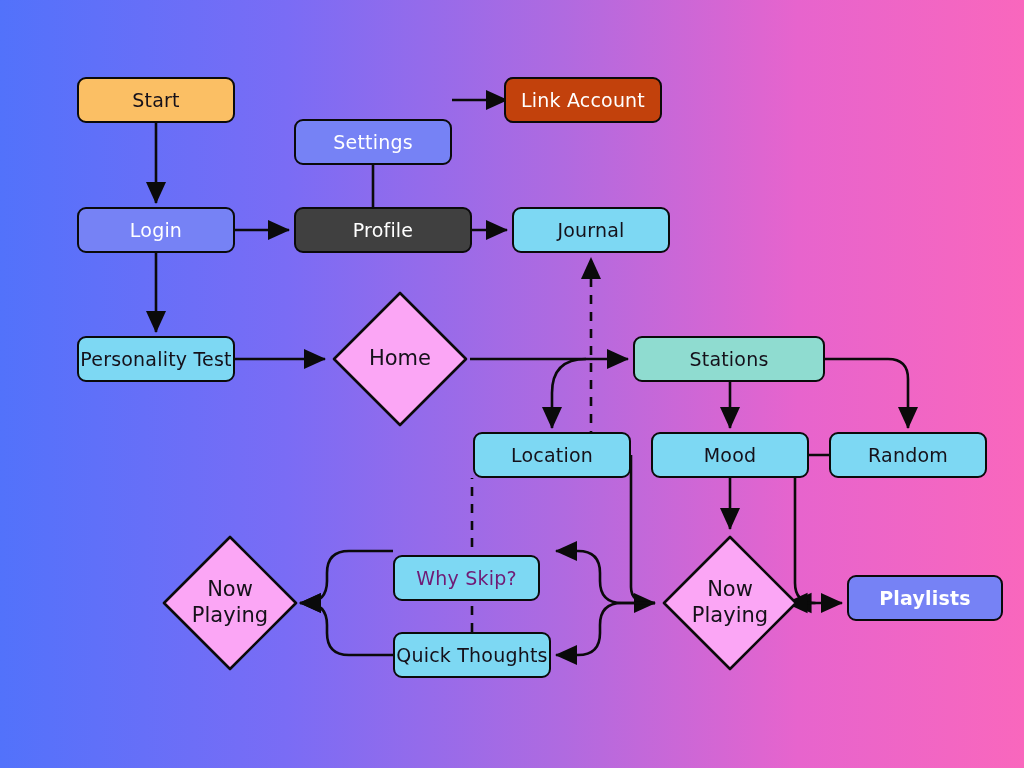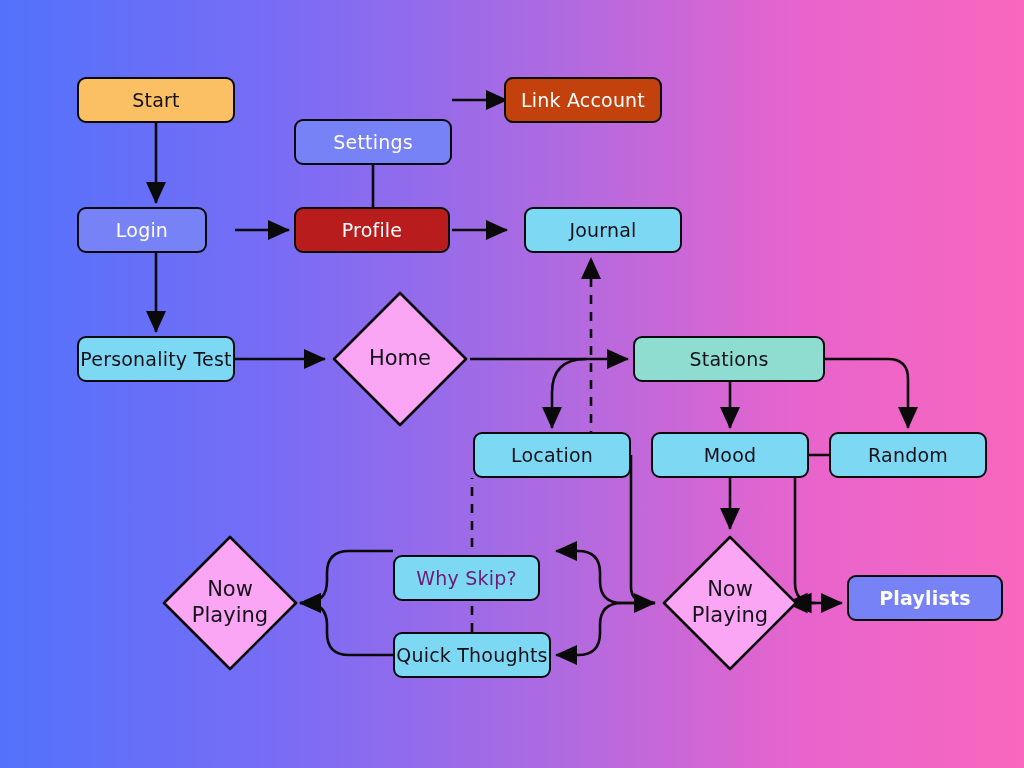--- a/index.html
+++ b/index.html
@@ -166,29 +166,29 @@
   </div>
 
   <div class="node" style="left:294px; top:77px; width:158px; height:46px; background:#7682f5; color:#ffffff;margin-top:42px;">
     <span>Settings</span>
   </div>
 
   <div class="node" style="left:504px; top:77px; width:158px; height:46px; background:#c2410c; color:#ffffff;">
     <span>Link Account</span>
   </div>
 
-  <div class="node" style="left:77px; top:207px; width:130px; height:46px; background:#7682f5; color:#ffffff;">
+  <div class="node" style="left:77px; top:207px; width:158px; height:46px; background:#7682f5; color:#ffffff;">
     <span>Login</span>
   </div>
 
-  <div class="node" style="left:294px; top:207px; width:156px; height:46px; background:#b91c1c; color:#ffffff;">
+  <div class="node" style="left:294px; top:207px; width:178px; height:46px; background:#404040; color:#ffffff;">
     <span>Profile</span>
   </div>
 
-  <div class="node" style="left:524px; top:207px; width:158px; height:46px; background:#7dd8f3; color:#15111a;">
+  <div class="node" style="left:512px; top:207px; width:158px; height:46px; background:#7dd8f3; color:#15111a;">
     <span>Journal</span>
   </div>
 
   <div class="node" style="left:77px; top:336px; width:158px; height:46px; background:#7dd8f3; color:#15111a;">
     <span>Personality Test</span>
   </div>
 
   <div class="node" style="left:633px; top:336px; width:192px; height:46px; background:#8fdcd0; color:#15111a;">
     <span>Stations</span>
   </div>

